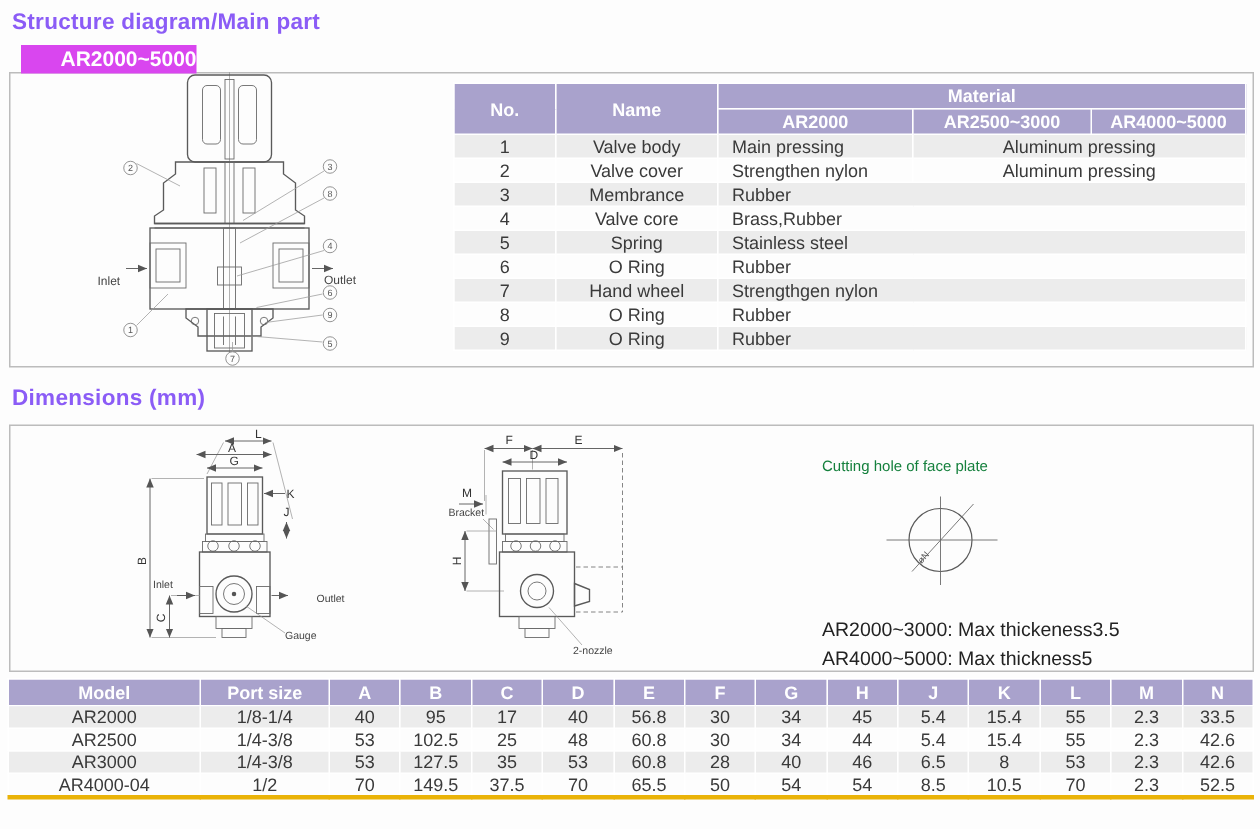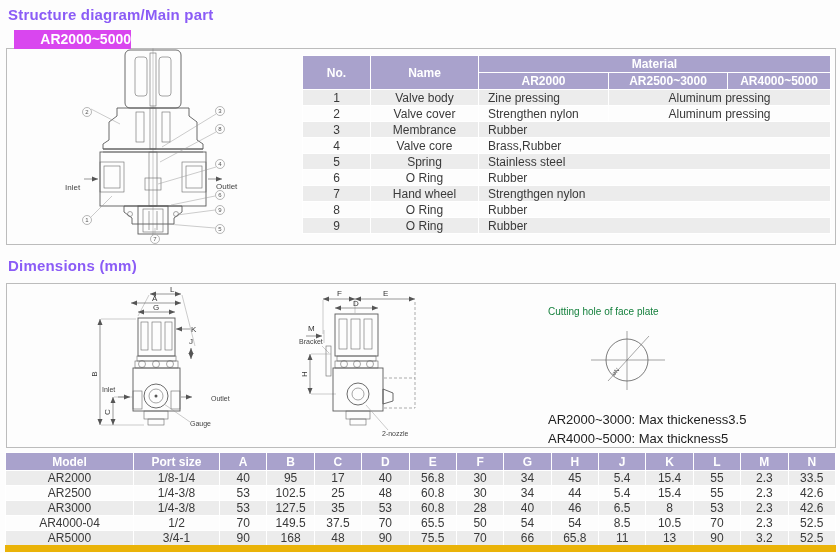--- a/index.html
+++ b/index.html
@@ -16,21 +16,21 @@
   th { background:#a9a2cc; color:#ffffff; font-weight:bold; border:1px solid #fff; }
   td { border-left:1px solid #fff; border-right:1px solid #fff; border-bottom:1px solid #fff; color:#3a3a3a; }
   tr.g td { background:#ececec; }
   tr.w td { background:#fdfdfd; }
 
   .mtable { position:absolute; left:302px; top:55px; width:528px; font-size:12px; z-index:2; }
   .mtable th { height:17px; font-size:12px; }
   .mtable td { height:16px; text-align:center; }
   .mtable td.lft { text-align:left; padding-left:9px; }
 
-  .dtable { position:absolute; left:5px; top:452px; width:831px; font-size:12px; border-bottom:7px solid #eab308; }
+  .dtable { position:absolute; left:5px; top:452px; width:831px; font-size:12px; border-bottom:3px solid #eab308; }
   .dtable th { height:18px; font-size:12px; }
   .dtable td { height:15px; text-align:center; }
 
   .cut-title { position:absolute; left:548px; top:306px; font-size:10px; color:#15803d; }
   .note { position:absolute; left:548px; font-size:13px; color:#222;margin-top:16px; }
 
   svg { position:absolute; overflow:visible; }
   svg text { font-family:"Liberation Sans", sans-serif; fill:#444; }
   .outl { fill:none; stroke:#5a5a5a; stroke-width:0.9; }
   .thin { fill:none; stroke:#6a6a6a; stroke-width:0.6; }
@@ -159,21 +159,21 @@
       <tr>
         <th>AR2000</th>
         <th>AR2500~3000</th>
         <th>AR4000~5000</th>
       </tr>
     </thead>
     <tbody>
       <tr class="g">
         <td>1</td>
         <td>Valve body</td>
-        <td class="lft">Zine pressing</td>
+        <td class="lft">Main pressing</td>
         <td colspan="2">Aluminum pressing</td>
       </tr>
       <tr class="w">
         <td>2</td>
         <td>Valve cover</td>
         <td class="lft">Strengthen nylon</td>
         <td colspan="2">Aluminum pressing</td>
       </tr>
       <tr class="g">
         <td>3</td>
@@ -428,33 +428,16 @@
           <td>65.5</td>
           <td>50</td>
           <td>54</td>
           <td>54</td>
           <td>8.5</td>
           <td>10.5</td>
           <td>70</td>
           <td>2.3</td>
           <td>52.5</td>
         </tr>
-        <tr class="g">
-          <td>AR5000</td>
-          <td>3/4-1</td>
-          <td>90</td>
-          <td>168</td>
-          <td>48</td>
-          <td>90</td>
-          <td>75.5</td>
-          <td>70</td>
-          <td>66</td>
-          <td>65.8</td>
-          <td>11</td>
-          <td>13</td>
-          <td>90</td>
-          <td>3.2</td>
-          <td>52.5</td>
-        </tr>
       </tbody>
     </table>
 
 </div>
 
 </body></html>

